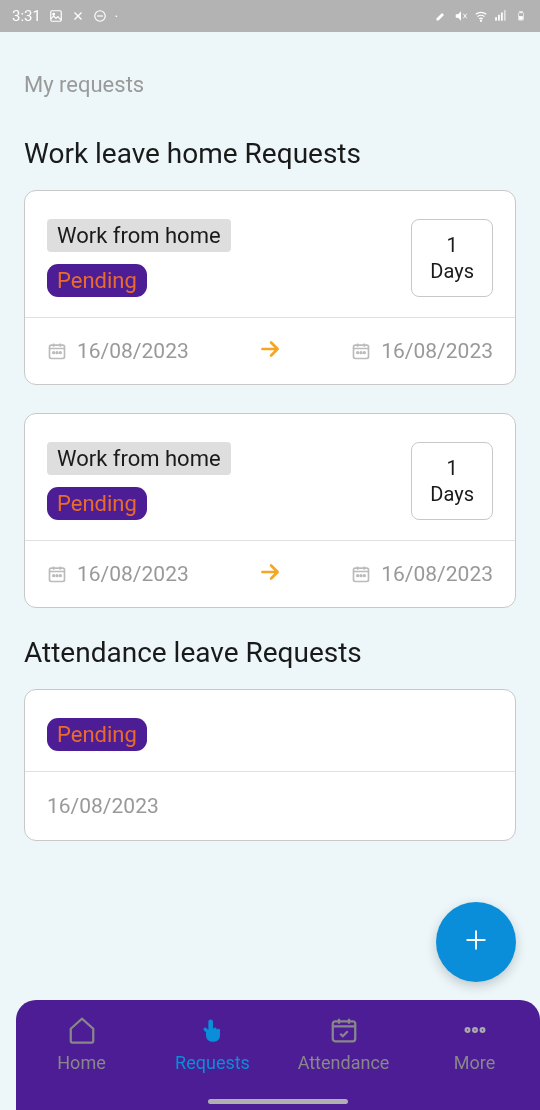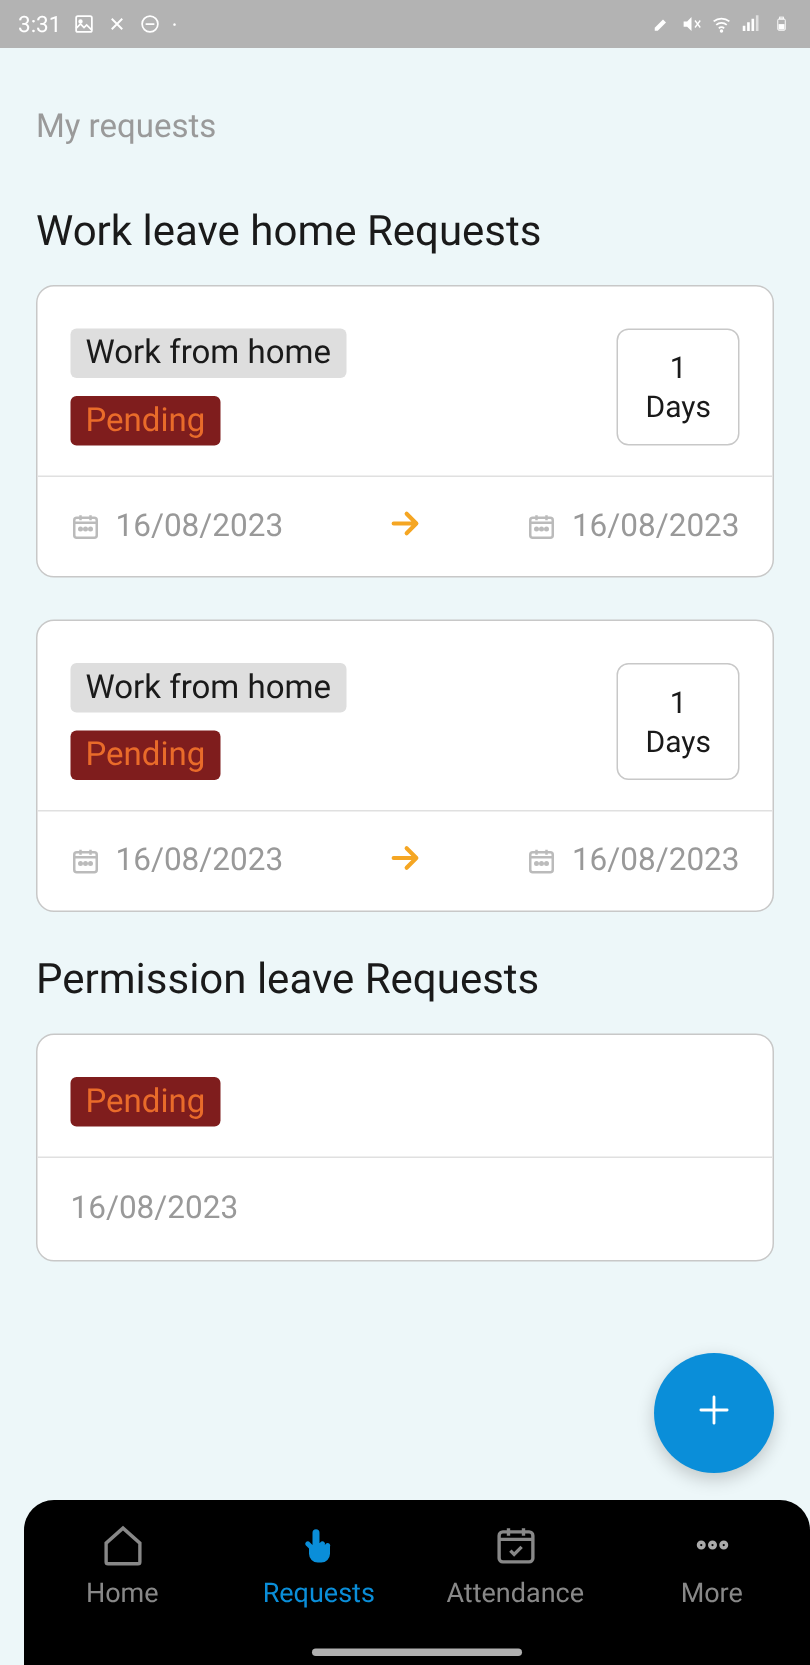--- a/index.html
+++ b/index.html
@@ -79,22 +79,23 @@
     .chip {
       padding: 4px 10px;
       border-radius: 4px;
       font-size: 22px;
     }
     .chip-type {
       background: #dedede;
       color: #1a1a1a;
     }
     .chip-status {
-      background: #7f1d1d;
+      background: #4c1d95;
       color: #e96b2a;
+      border-radius: 11px;
     }
     .duration-box {
       border: 1px solid #c8c8c8;
       border-radius: 8px;
       padding: 12px 18px;
       text-align: center;
       font-size: 20px;
       color: #1a1a1a;
       line-height: 1.3;
     }
@@ -138,21 +139,21 @@
       justify-content: center;
       color: #fff;
       box-shadow: 0 4px 12px rgba(0,0,0,0.2);
     }
     .bottom-nav {
       position: absolute;
       bottom: 0;
       left: 16px;
       right: 0;
       height: 110px;
-      background: #000000;
+      background: #4c1d95;
       display: flex;
       border-top-left-radius: 20px;
       border-top-right-radius: 20px;
       padding-top: 14px;
     }
     .nav-item {
       flex: 1;
       display: flex;
       flex-direction: column;
       align-items: center;
@@ -331,21 +332,21 @@
               <circle cx="8" cy="14" r="1" fill="#bbb"></circle>
               <circle cx="12" cy="14" r="1" fill="#bbb"></circle>
               <circle cx="16" cy="14" r="1" fill="#bbb"></circle>
             </svg>
         </span>
         <span>16/08/2023</span>
       </div>
     </div>
   </div>
 
-  <h2 class="section-title">Permission leave Requests</h2>
+  <h2 class="section-title">Attendance leave Requests</h2>
 
   <div class="card">
     <div class="card-top">
       <div class="card-chips">
         <span class="chip chip-status">Pending</span>
       </div>
     </div>
     <div class="card-bottom-single">
       <span>16/08/2023</span>
     </div>

